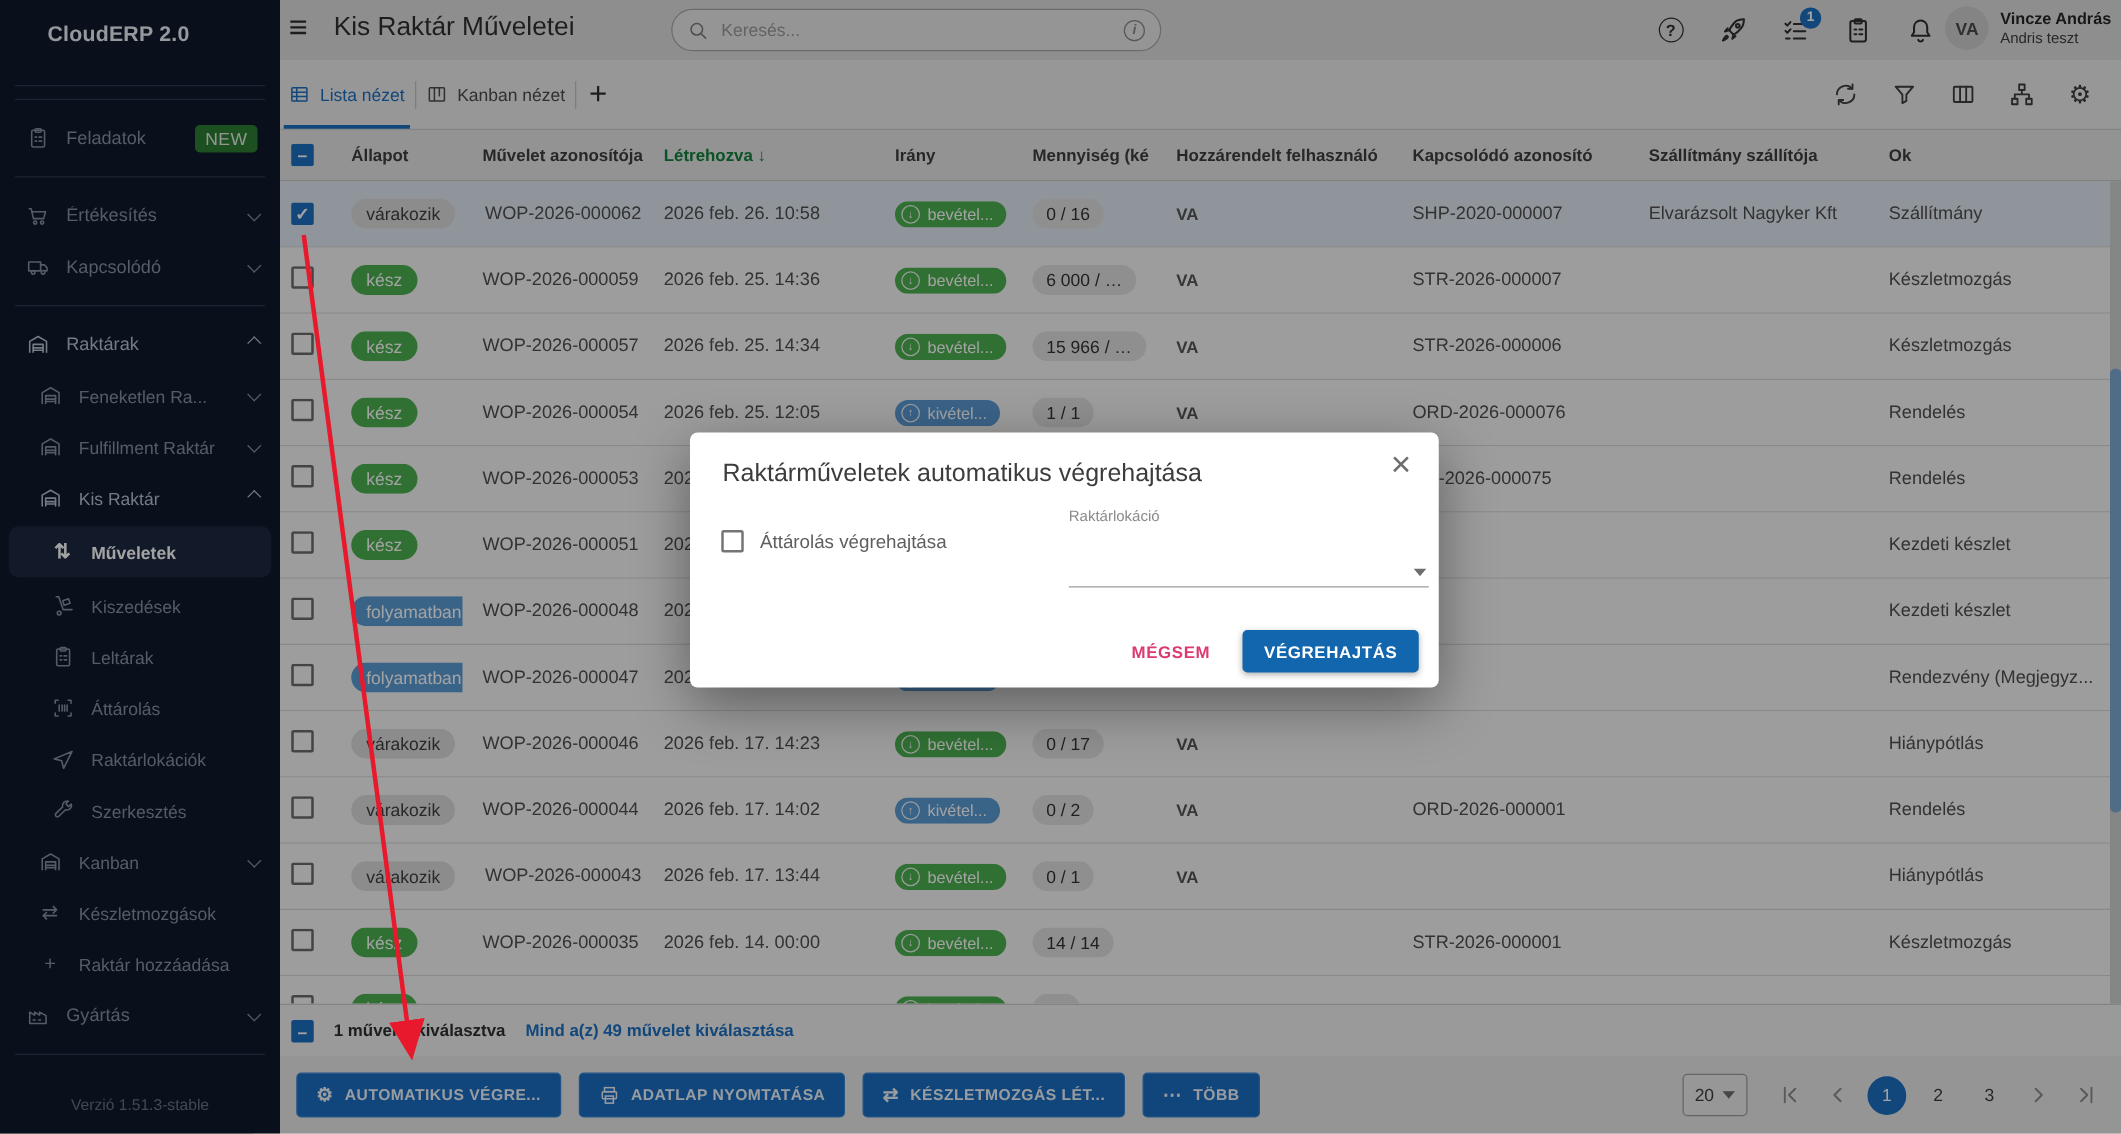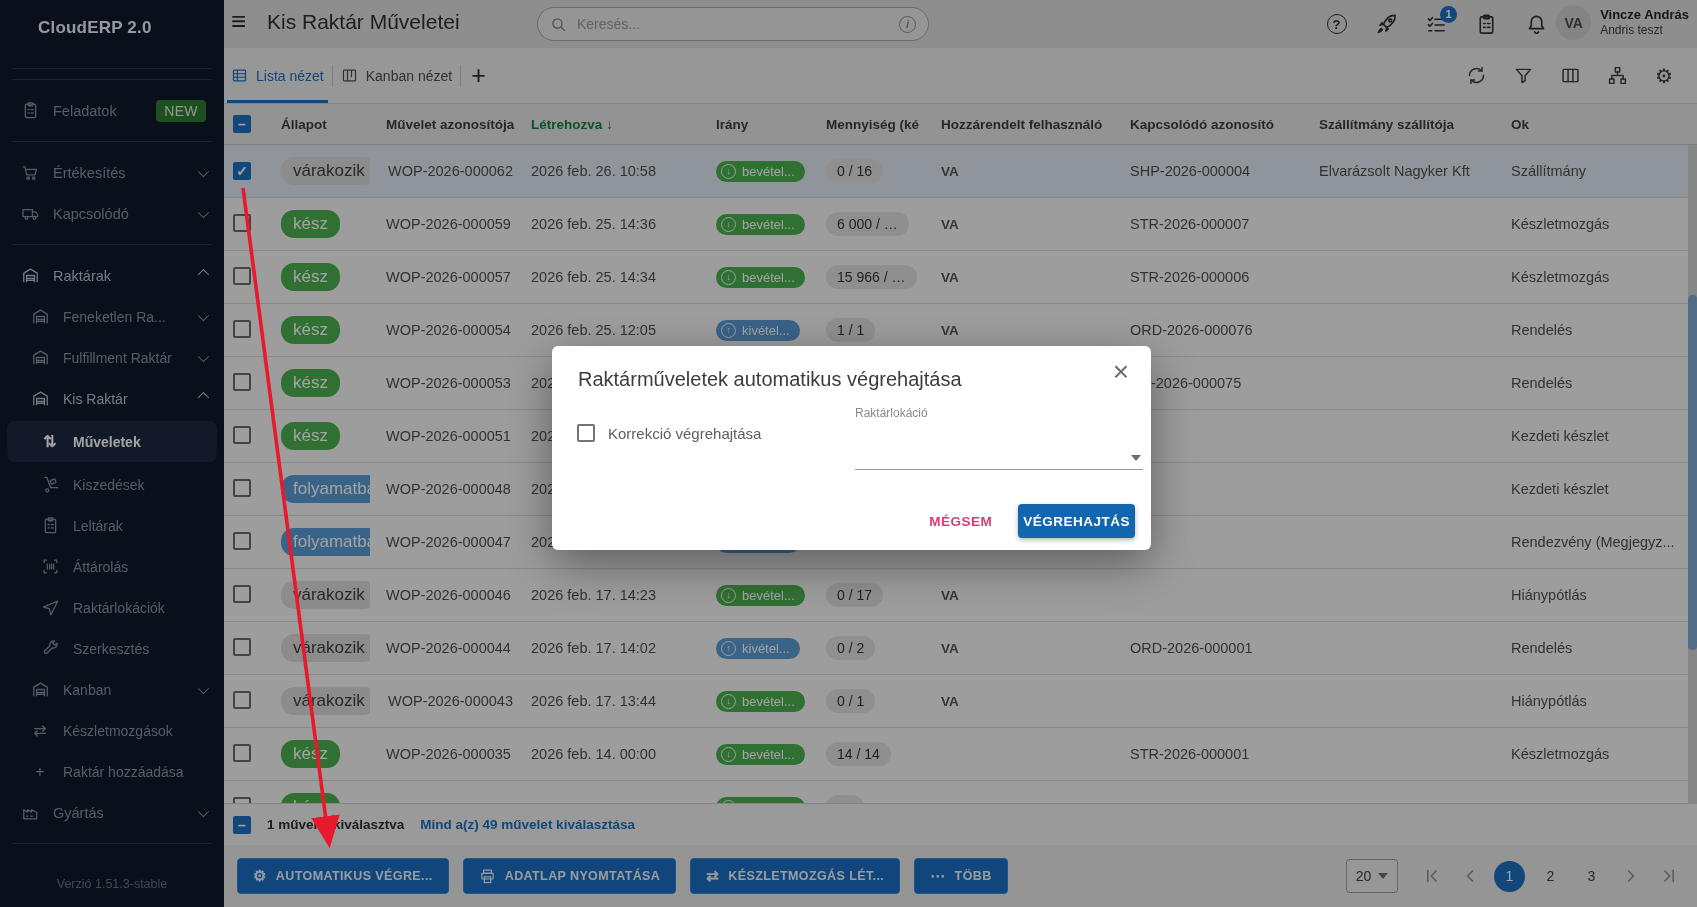--- a/index.html
+++ b/index.html
@@ -64,21 +64,21 @@
   .grid{position:absolute;top:104px;left:0;right:0;bottom:0;background:#f6f6f6;}
   .thead{position:absolute;top:0;left:0;right:0;height:41px;background:#e7e7e7;border-bottom:1px solid #c6c6c6;display:flex;align-items:center;}
   .hcell{padding-left:16px;font-size:13.5px;font-weight:bold;color:#3e3e3e;white-space:nowrap;overflow:hidden;flex:none;cursor:pointer;}
   .hcell .sorted{color:#15803d;}
   .rows{position:absolute;top:41px;left:0;right:0;height:658px;overflow:hidden;}
   .row{display:flex;align-items:center;height:53px;border-bottom:1px solid #d6d6d6;background:#f6f6f6;}
   .row.selected{background:#e2e9f2;}
   .cell{padding-left:16px;font-size:14.5px;color:#4f4f4f;white-space:nowrap;overflow:hidden;flex:none;}
   .cb{width:18px;height:18px;border:2px solid #6b6b6b;border-radius:2px;display:inline-block;background:transparent;cursor:pointer;flex:none;}
   .cb.checked,.cb.ind{background:#1d6fc1;border-color:#1d6fc1;color:#fff;display:inline-flex;align-items:center;justify-content:center;font-size:14px;font-weight:bold;}
-  .badge{display:inline-block;padding:4px 12px;border-radius:13px;font-size:17px;}
+  .badge{display:inline-block;padding:4px 12px;border-radius:13px;font-size:14px;}
   .b-gray{background:#dcdcdc;color:#3f3f3f;}
   .b-green{background:var(--green);color:#fff;}
   .b-blue{background:var(--blue);color:#fff;}
   .dirpill{display:inline-flex;align-items:center;gap:6px;padding:3px 10px 3px 5px;border-radius:13px;font-size:13px;color:#fff;}
   .dirpill .circ{width:15px;height:15px;border:1.4px solid rgba(255,255,255,.9);border-radius:50%;display:inline-flex;align-items:center;justify-content:center;font-size:9px;flex:none;}
   .d-in{background:var(--green);}
   .d-out{background:var(--blue);}
   .qtypill{display:inline-block;background:#e0e0e0;color:#333;border-radius:13px;padding:4px 11px;font-size:14px;}
   .c-user{font-weight:bold;color:#555;font-size:13.5px;}
 
@@ -110,21 +110,21 @@
   .m-close{position:absolute;right:22px;top:12px;font-size:28px;color:#6d6d6d;cursor:pointer;font-weight:300;line-height:1;}
   .m-check{position:absolute;left:25px;top:78px;display:flex;align-items:center;gap:13px;cursor:pointer;}
   .cbx{width:18px;height:18px;border:2px solid #757575;border-radius:2px;flex:none;}
   .m-chklbl{font-size:15px;color:#5e5e5e;}
   .m-field{position:absolute;left:303px;top:60px;width:288px;cursor:pointer;}
   .m-flabel{font-size:12px;color:#8a8a8a;}
   .m-input{margin-top:26px;height:24px;border-bottom:1px solid #9c9c9c;position:relative;}
   .m-caret{position:absolute;right:2px;top:9px;width:0;height:0;border-left:5px solid transparent;border-right:5px solid transparent;border-top:6px solid #6e6e6e;}
   .m-actions{position:absolute;right:16px;top:158px;display:flex;align-items:center;gap:20px;}
   .m-cancel{background:none;border:none;color:var(--cancel);font-size:13.5px;font-weight:bold;letter-spacing:.5px;cursor:pointer;font-family:inherit;}
-  .m-confirm{background:var(--confirm);border:none;color:#fff;font-size:13.5px;font-weight:bold;letter-spacing:.5px;border-radius:4px;height:34px;padding:0 5px;cursor:pointer;box-shadow:0 2px 5px rgba(0,0,0,.3);font-family:inherit;}
+  .m-confirm{background:var(--confirm);border:none;color:#fff;font-size:13.5px;font-weight:bold;letter-spacing:.5px;border-radius:4px;height:34px;padding:0 17px;cursor:pointer;box-shadow:0 2px 5px rgba(0,0,0,.3);font-family:inherit;}
 
   .annot{position:absolute;inset:0;z-index:60;pointer-events:none;}
 </style>
 </head>
 <body>
 
 <div id="root">
 
   <div class="sidebar">
     <div class="logo">CloudERP 2.0</div>
@@ -423,21 +423,21 @@
             <div class="cell" style="width: 62px; padding-left: 30px;"><span class="cb checked">✓</span></div>
             <div class="cell" style="width: 105px;"><span class="badge b-gray">várakozik</span></div>
             <div class="cell" style="width: 145px; text-align: center;">WOP-2026-000062</div>
             <div class="cell" style="width: 185px;">2026 feb. 26. 10:58</div>
             <div class="cell" style="width: 110px;"><span class="dirpill d-in">
                 <span class="circ">↓</span>
                 <span>bevétel...</span>
               </span></div>
             <div class="cell" style="width: 115px;"><span class="qtypill">0 / 16</span></div>
             <div class="cell c-user" style="width: 189px;">VA</div>
-            <div class="cell" style="width: 189px;">SHP-2026-000004</div>
+            <div class="cell" style="width: 189px;">SHP-2020-000007</div>
             <div class="cell" style="width: 192px;">Elvarázsolt Nagyker Kft</div>
             <div class="cell" style="width: 190px;">Szállítmány</div>
           </div>
           <div class="row">
             <div class="cell" style="width: 62px; padding-left: 30px;"><span class="cb"></span></div>
             <div class="cell" style="width: 105px;"><span class="badge b-green">kész</span></div>
             <div class="cell" style="width: 145px;">WOP-2026-000059</div>
             <div class="cell" style="width: 185px;">2026 feb. 25. 14:36</div>
             <div class="cell" style="width: 110px;"><span class="dirpill d-in">
                 <span class="circ">↓</span>
@@ -679,21 +679,21 @@
       </div>
   </div>
 
   <div class="backdrop"></div>
 
   <div class="modal">
     <div class="m-title">Raktárműveletek automatikus végrehajtása</div>
     <div class="m-close">×</div>
     <div class="m-check">
       <span class="cbx"></span>
-      <span class="m-chklbl">Korrekció végrehajtása</span>
+      <span class="m-chklbl">Áttárolás végrehajtása</span>
     </div>
     <div class="m-field">
       <div class="m-flabel">Raktárlokáció</div>
       <div class="m-input">
           <span class="m-caret"></span>
         </div>
     </div>
     <div class="m-actions">
       <button class="m-cancel">MÉGSEM</button>
       <button class="m-confirm">VÉGREHAJTÁS</button>

